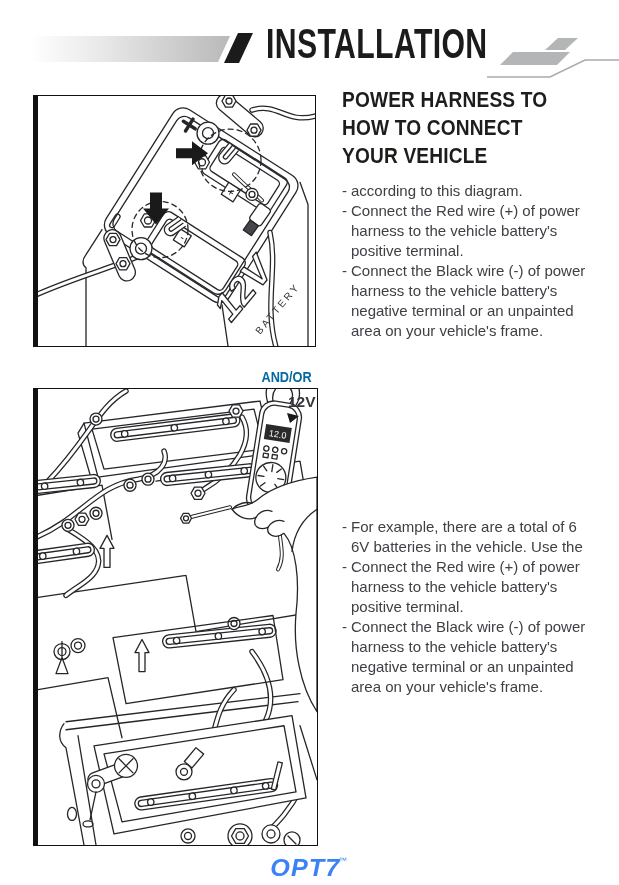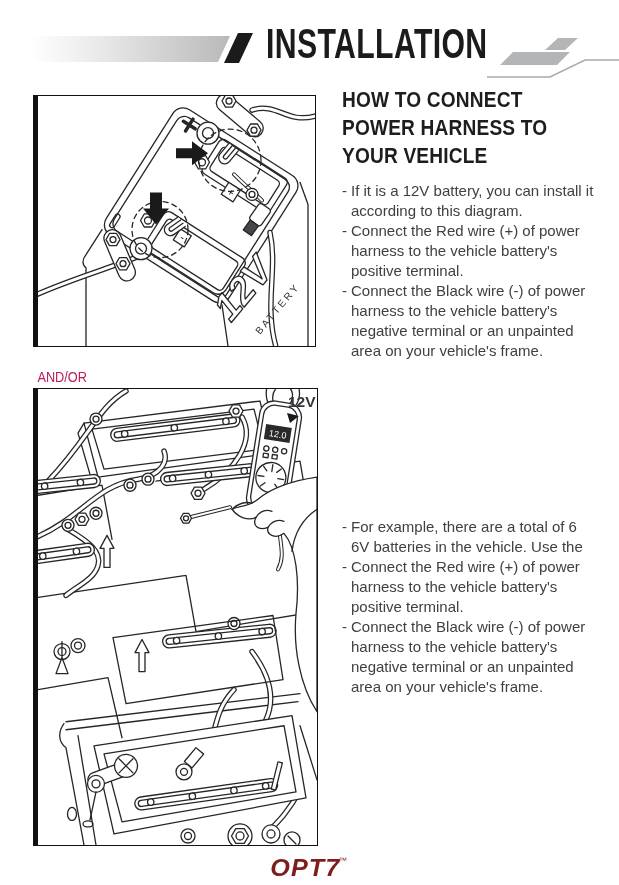--- a/index.html
+++ b/index.html
@@ -14,35 +14,35 @@
   .hdr-title{position:absolute;left:266px;top:20px;font-size:42px;font-weight:bold;color:#1b1b1b;}
   .cond{display:inline-block;transform-origin:0 50%;white-space:nowrap;}
   .hdr-title .cond{transform:scaleX(.72);letter-spacing:.5px;}
   .hdr-deco{position:absolute;left:479px;top:30px;}
   
   .fig{position:absolute;background:#fff;border:1.5px solid #111;border-left:5px solid #111;
        box-sizing:border-box;}
   .fig1{left:33px;top:95px;width:283px;height:252px;}
   .fig2{left:33px;top:388px;width:285px;height:458px;}
   .fig svg{display:block;width:100%;height:100%;}
-  .andor{position:absolute;left:33px;top:368px;width:283px;text-align:left;
-    font-size:15px;font-weight:normal;color:#be185d;}
+  .andor{position:absolute;left:33px;top:368px;width:283px;text-align:right;
+    font-size:15px;font-weight:bold;color:#0369a1;}
   .andor .cond{transform:scaleX(.85);transform-origin:50% 50%;}
   
   .col{position:absolute;left:342px;width:262px;color:#3f4045;}
   .col1{top:86px;}
   .col2{top:517px;}
   .h-line{font-size:22.5px;line-height:28px;font-weight:bold;color:#1d1d1b;}
   .h-line .cond{transform:scaleX(.85);letter-spacing:.2px;}
   .bullets{margin-top:11px;}
   .bullet{display:flex;margin:0;}
   .dash{width:9px;flex:none;font-size:15px;line-height:20px;}
   .blines div{font-size:15px;line-height:20px;white-space:nowrap;}
   
-  .logo{position:absolute;left:0;top:854px;width:619px;text-align:center;color:#7f1d1d;}
+  .logo{position:absolute;left:0;top:854px;width:619px;text-align:center;color:#3b82f6;}
   .logo .main{font-size:24px;font-weight:bold;font-style:italic;letter-spacing:1px;
     display:inline-block;transform:scaleX(1.05);}
   .logo .tm{font-size:8px;vertical-align:top;position:relative;top:2px;}
   
   .ink{stroke:#26262a;fill:none;stroke-width:1.3;stroke-linejoin:round;stroke-linecap:round;}
   .co{stroke:#26262a;stroke-width:5.5;fill:none;stroke-linecap:round;}
   .ci{stroke:#ffffff;stroke-width:3;fill:none;stroke-linecap:round;}
   .cot{stroke:#26262a;stroke-width:4;fill:none;stroke-linecap:round;}
   .cit{stroke:#ffffff;stroke-width:2;fill:none;stroke-linecap:round;}
   .wfill{fill:#ffffff;}
@@ -337,28 +337,27 @@
           <circle cx="233" cy="444" r="4"></circle>
         <circle cx="254" cy="450" r="8" class="wfill" stroke="#26262a"></circle>
           <path d="M 250,446 L 258,454"></path>
         <circle cx="150" cy="446" r="7" class="wfill" stroke="#26262a"></circle>
           <circle cx="150" cy="446" r="3.5"></circle>
       </g>
     </svg>
   </div>
 
   <div class="col col1">
+    <div class="h-line"><span class="cond">POWER HARNESS TO</span></div>
     <div class="h-line"><span class="cond">HOW TO CONNECT</span></div>
-    <div class="h-line"><span class="cond">POWER HARNESS TO</span></div>
     <div class="h-line"><span class="cond">YOUR VEHICLE</span></div>
     <div class="bullets">
       <div class="bullet">
         <span class="dash">-</span>
         <div class="blines">
-          <div>If it is a 12V battery, you can install it</div>
           <div>according to this diagram.</div>
         </div>
       </div>
       <div class="bullet">
         <span class="dash">-</span>
         <div class="blines">
           <div>Connect the Red wire (+) of power</div>
           <div>harness to the vehicle battery's</div>
           <div>positive terminal.</div>
         </div>

